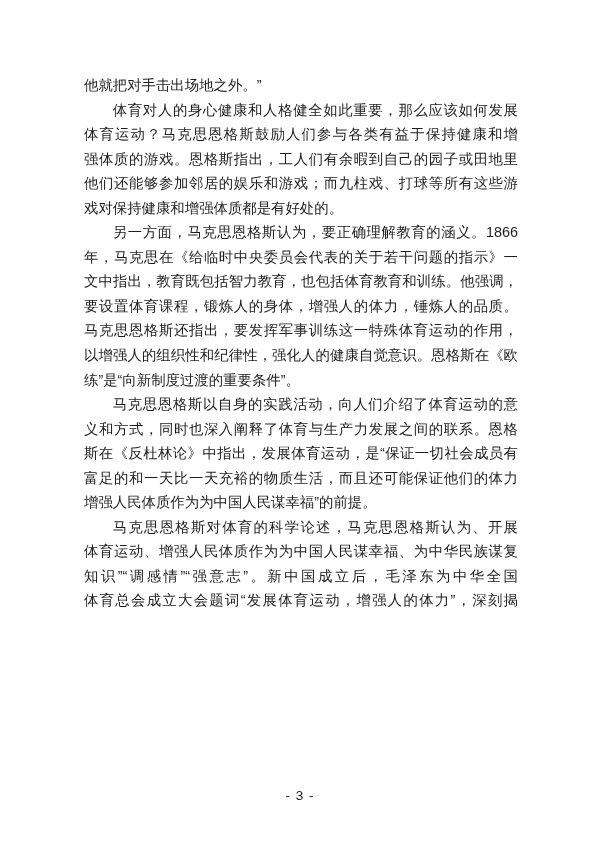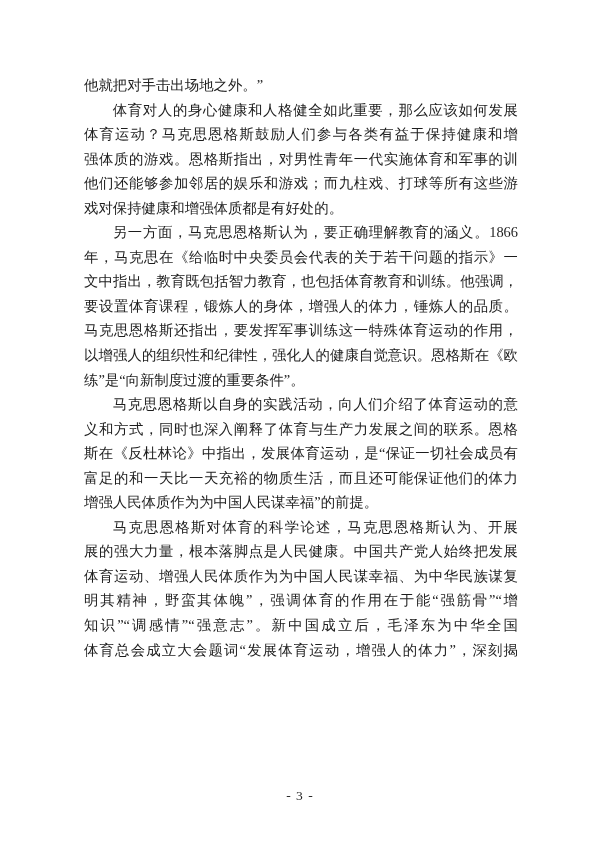--- a/index.html
+++ b/index.html
@@ -6,21 +6,21 @@
   html, body {
     margin: 0;
     padding: 0;
     background: #ffffff;
   }
   .page {
     position: relative;
     width: 600px;
     height: 849px;
     background: #ffffff;
-    font-family: Liberation Serif, serif;
+    font-family: Liberation Sans, sans-serif;
     overflow: hidden;
     border-radius: 19px;
   }
   .text-block {
     position: absolute;
     left: 84px;
     top: 73px;
     width: 434px;
     color: #1d1d1d;
   }
@@ -53,36 +53,34 @@
   }
 </style>
 </head>
 <body>
 
 <div class="page">
   <div class="text-block" id="text-block" style="color: rgb(29, 29, 29);">
       <div class="line">他就把对手击出场地之外。”</div>
       <div class="line fill indent">体育对人的身心健康和人格健全如此重要，那么应该如何发展</div>
       <div class="line fill">体育运动？马克思恩格斯鼓励人们参与各类有益于保持健康和增</div>
-      <div class="line fill">强体质的游戏。恩格斯指出，对男性青年一代实施体育和军事的训</div>
+      <div class="line fill">强体质的游戏。恩格斯指出，工人们有余暇到自己的园子或田地里</div>
       <div class="line fill">他们还能够参加邻居的娱乐和游戏；而九柱戏、打球等所有这些游</div>
       <div class="line">戏对保持健康和增强体质都是有好处的。</div>
       <div class="line fill indent">另一方面，马克思恩格斯认为，要正确理解教育的涵义。1866</div>
       <div class="line fill">年，马克思在《给临时中央委员会代表的关于若干问题的指示》一</div>
       <div class="line fill">文中指出，教育既包括智力教育，也包括体育教育和训练。他强调，</div>
       <div class="line fill">要设置体育课程，锻炼人的身体，增强人的体力，锤炼人的品质。</div>
       <div class="line fill">马克思恩格斯还指出，要发挥军事训练这一特殊体育运动的作用，</div>
       <div class="line fill">以增强人的组织性和纪律性，强化人的健康自觉意识。恩格斯在《欧</div>
       <div class="line">练”是“向新制度过渡的重要条件”。</div>
       <div class="line fill indent">马克思恩格斯以自身的实践活动，向人们介绍了体育运动的意</div>
       <div class="line fill">义和方式，同时也深入阐释了体育与生产力发展之间的联系。恩格</div>
       <div class="line fill">斯在《反杜林论》中指出，发展体育运动，是“保证一切社会成员有</div>
       <div class="line fill">富足的和一天比一天充裕的物质生活，而且还可能保证他们的体力</div>
       <div class="line">增强人民体质作为为中国人民谋幸福”的前提。</div>
       <div class="line fill indent">马克思恩格斯对体育的科学论述，马克思恩格斯认为、开展</div>
-      <div class="line fill">展的强大力量，根本落脚点是人民健康。中国共产党人始终把发展</div>
       <div class="line fill">体育运动、增强人民体质作为为中国人民谋幸福、为中华民族谋复</div>
-      <div class="line fill">明其精神，野蛮其体魄”，强调体育的作用在于能“强筋骨”“增</div>
       <div class="line fill">知识”“调感情”“强意志”。新中国成立后，毛泽东为中华全国</div>
       <div class="line fill">体育总会成立大会题词“发展体育运动，增强人的体力”，深刻揭</div>
     </div>
   <div class="footer">- 3 -</div>
 </div>
 
 </body></html>

